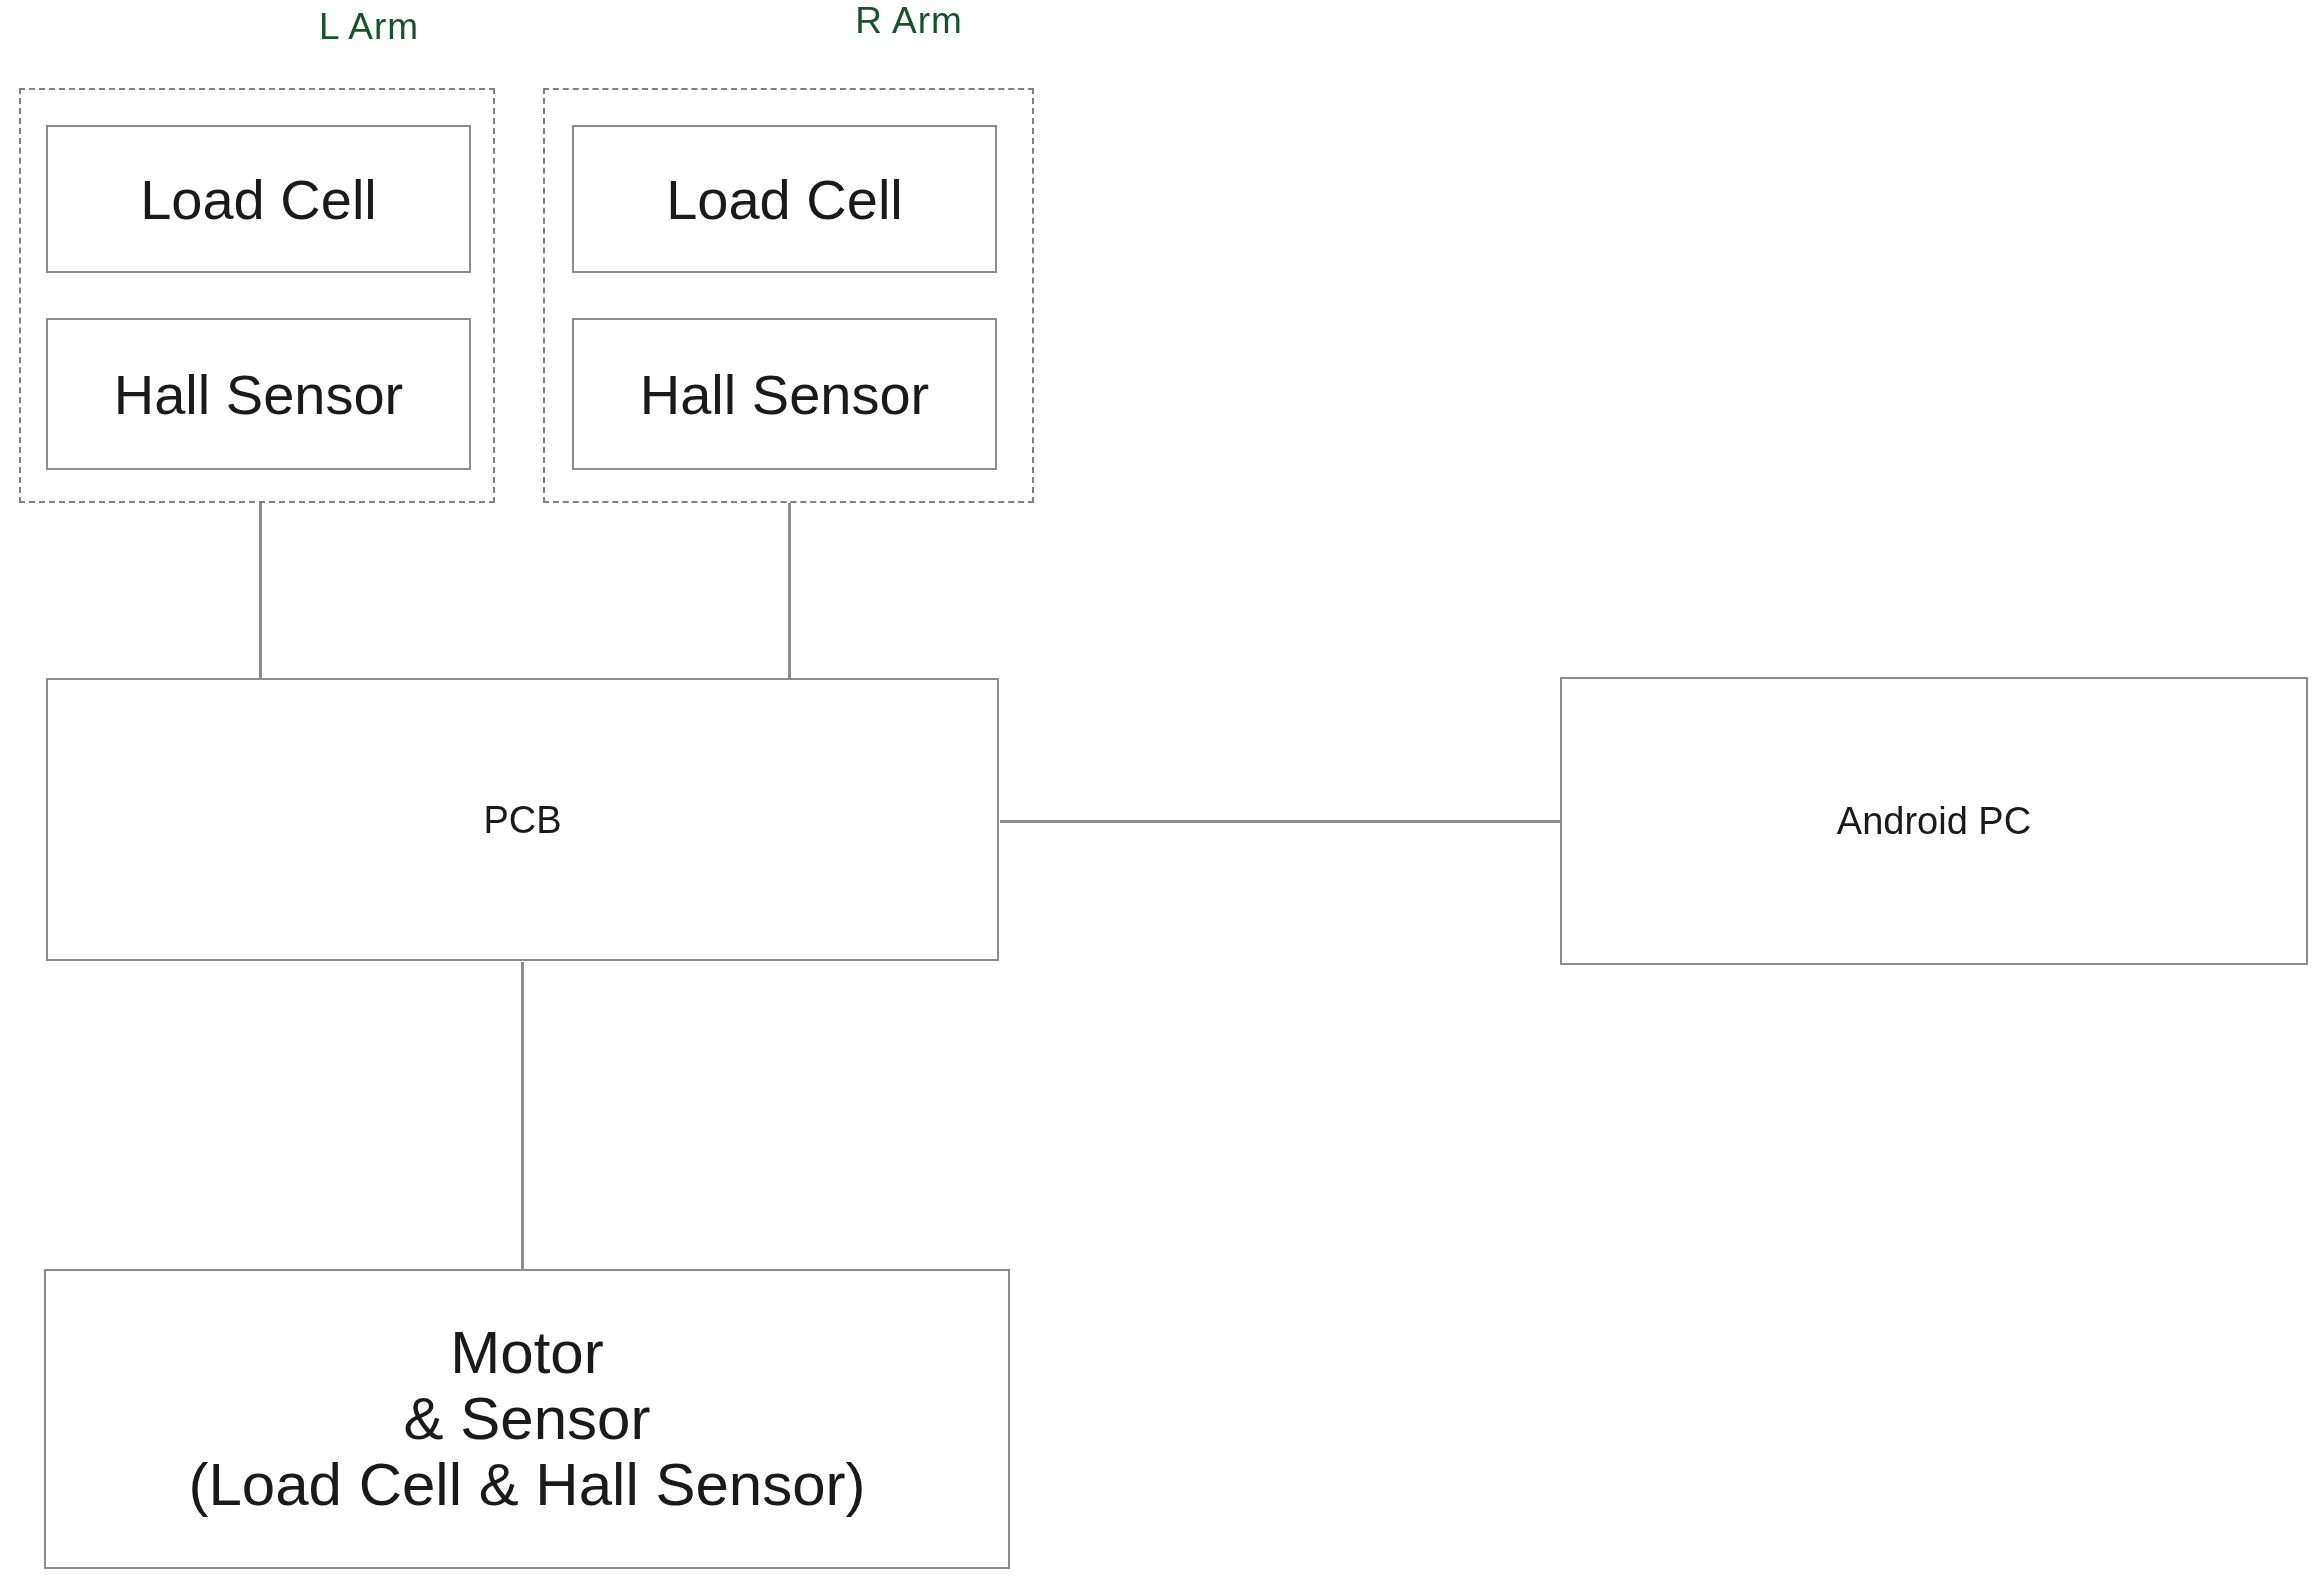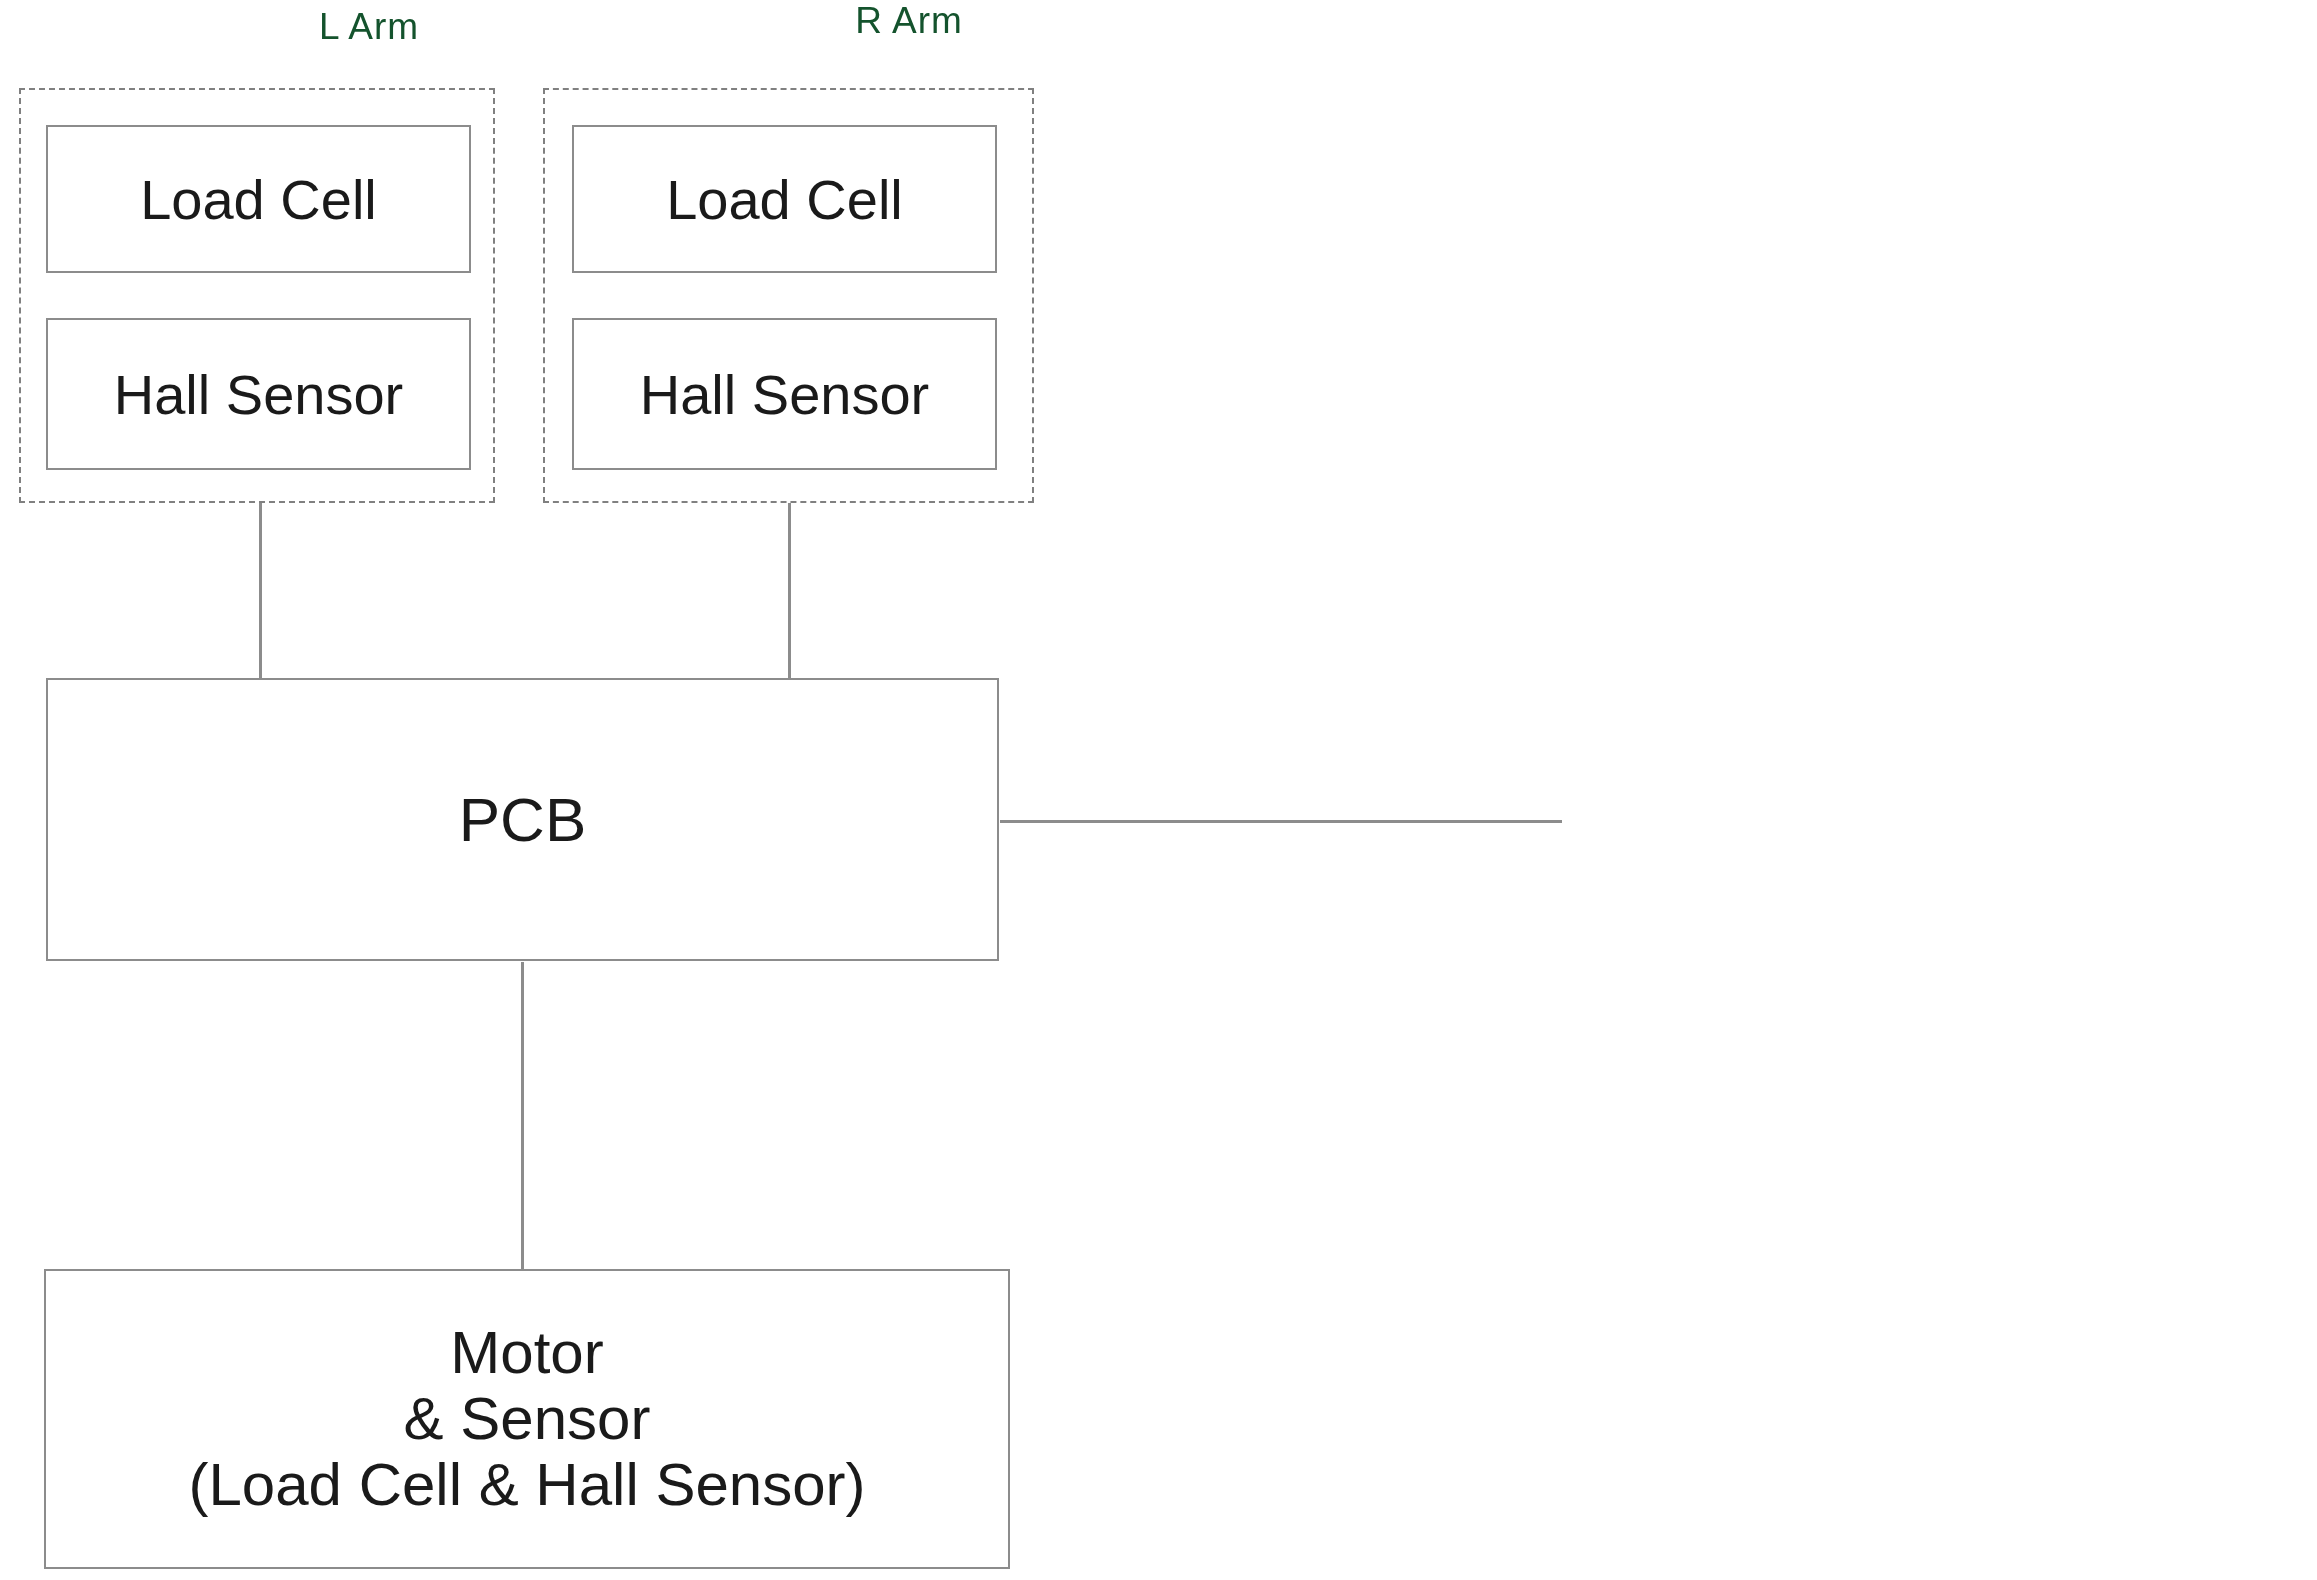--- a/index.html
+++ b/index.html
@@ -53,21 +53,21 @@
     display: block;
     width: 100%;
     text-align: center;
     white-space: pre-line;
   }
   .node.sensor .node-label {
     font-size: 56px;
     line-height: 55px;
   }
   .node.big .node-label {
-    font-size: 62px;
+    font-size: 38px;
     line-height: 54px;
   }
   .node.multiline .node-label {
     font-size: 60px;
     line-height: 66px;
   }
 
   
   .conn-v {
     position: absolute;
@@ -112,20 +112,23 @@
   <div class="conn-v" style="left:259px; top:503px; height:177px;"></div>
 
   <div class="conn-v" style="left:788px; top:503px; height:177px;"></div>
 
   <div class="node big" style="left:46px; top:678px; width:953px; height:283px;">
     <span class="node-label">PCB</span>
   </div>
 
   <div class="conn-h" style="left:1000px; top:820px; width:562px;"></div>
 
+  <div class="node big" style="left:1560px; top:677px; width:748px; height:288px;">
+    <span class="node-label">Android PC</span>
+  </div>
 
   <div class="conn-v" style="left:521px; top:962px; height:309px;"></div>
 
   <div class="node multiline" style="left:44px; top:1269px; width:966px; height:300px;">
     <span class="node-label">Motor
 &amp; Sensor
 (Load Cell &amp; Hall Sensor)</span>
   </div>
 
 </div>

